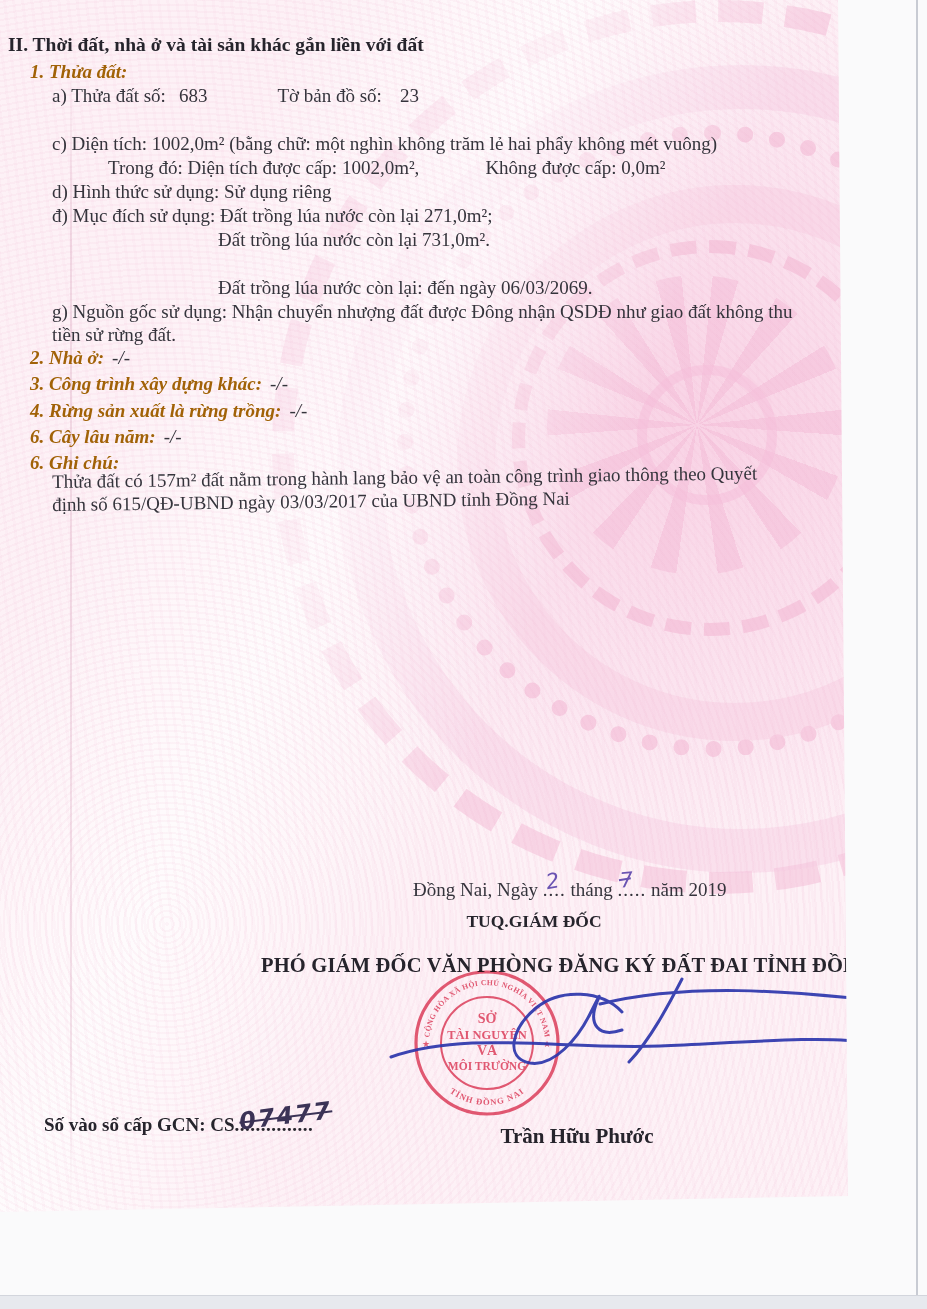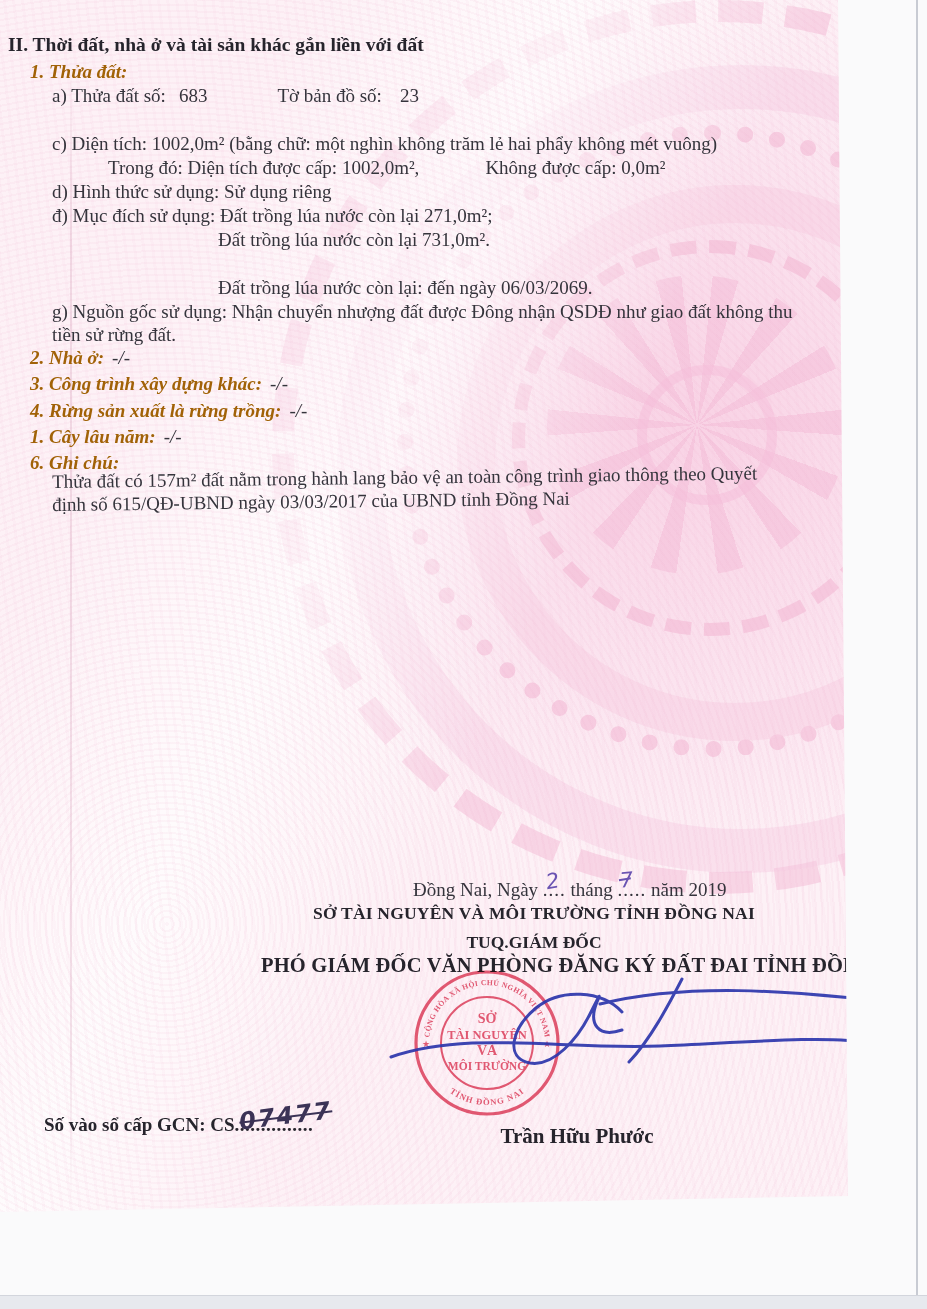--- a/index.html
+++ b/index.html
@@ -102,35 +102,34 @@
   <div class="ln" style="left:30px;top:346px;">
     <span class="bi">2. Nhà ở:</span><span class="val sp8">-/-</span>
   </div>
   <div class="ln" style="left:30px;top:372px;">
     <span class="bi">3. Công trình xây dựng khác:</span><span class="val sp8">-/-</span>
   </div>
   <div class="ln" style="left:30px;top:399px;">
     <span class="bi">4. Rừng sản xuất là rừng trồng:</span><span class="val sp8">-/-</span>
   </div>
   <div class="ln" style="left:30px;top:425px;">
-    <span class="bi">1. Cây lâu năm:</span><span class="val sp8">-/-</span>
+    <span class="bi">6. Cây lâu năm:</span><span class="val sp8">-/-</span>
   </div>
   <div class="ln bi" style="left:30px;top:451px;">6. Ghi chú:</div>
   <div class="ln notes" style="left:52px;top:470px;">Thửa đất có 157m² đất nằm trong hành lang bảo vệ an toàn công trình giao thông theo Quyết</div>
   <div class="ln notes" style="left:52px;top:493px;">định số 615/QĐ-UBND ngày 03/03/2017 của UBND tỉnh Đồng Nai</div>
 
   <div class="ln" style="left:413px;top:878px;text-align:right;">
     <span>Đồng Nai, Ngày</span>
     <span class="dotline"><span>....</span><span class="hand hand-day">2</span></span>
     <span>tháng</span>
     <span class="dotline"><span>.....</span><span class="hand hand-month">7</span></span>
     <span>năm 2019</span>
   </div>
   <div class="auth-center">
-    <div class="auth1">SỞ TÀI NGUYÊN VÀ MÔI TRƯỜNG TỈNH ĐỒNG NAI</div>
     <div class="auth2">TUQ.GIÁM ĐỐC</div>
   </div>
   <div class="auth3">PHÓ GIÁM ĐỐC VĂN PHÒNG ĐĂNG KÝ ĐẤT ĐAI TỈNH ĐỒNG</div>
 
   <svg class="stamp" viewBox="0 0 160 160">
     <defs>
       <path id="arcTop" d="M 22 80 A 58 58 0 1 1 138 80" fill="none"></path>
       <path id="arcBot" d="M 18 80 A 62 62 0 0 0 142 80" fill="none"></path>
     </defs>
     <circle cx="80" cy="80" r="71" fill="none" stroke="#df4763" stroke-width="3.2"></circle>

